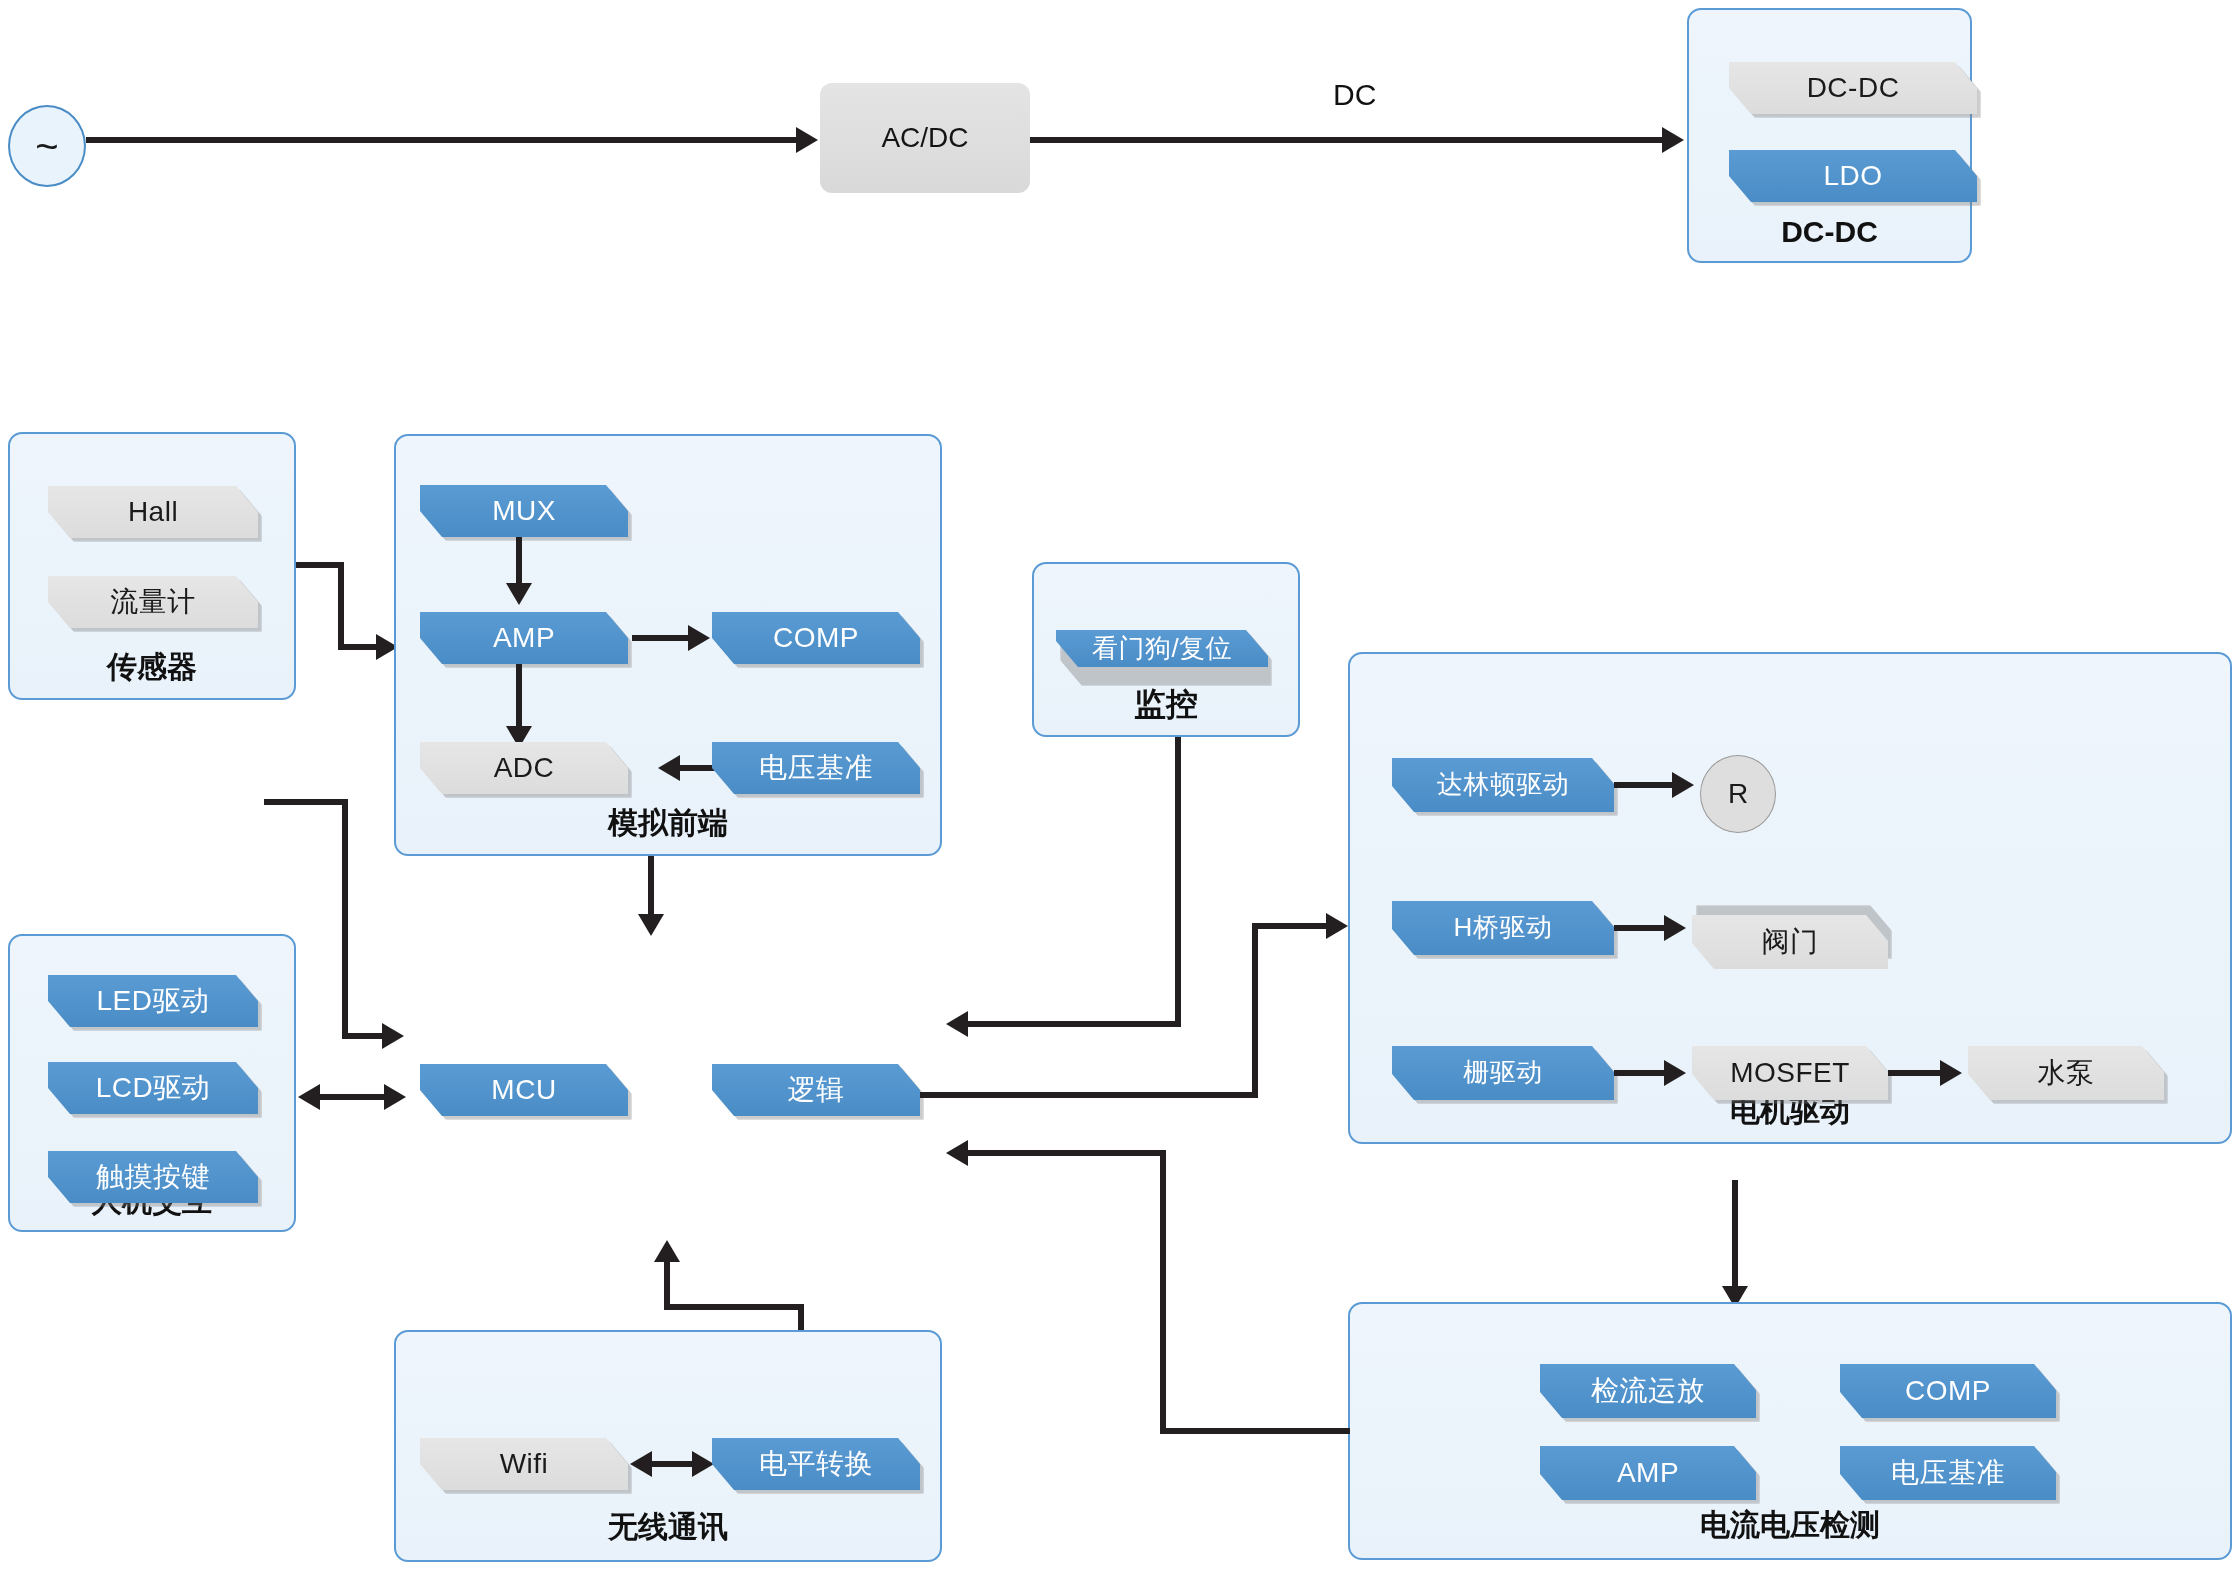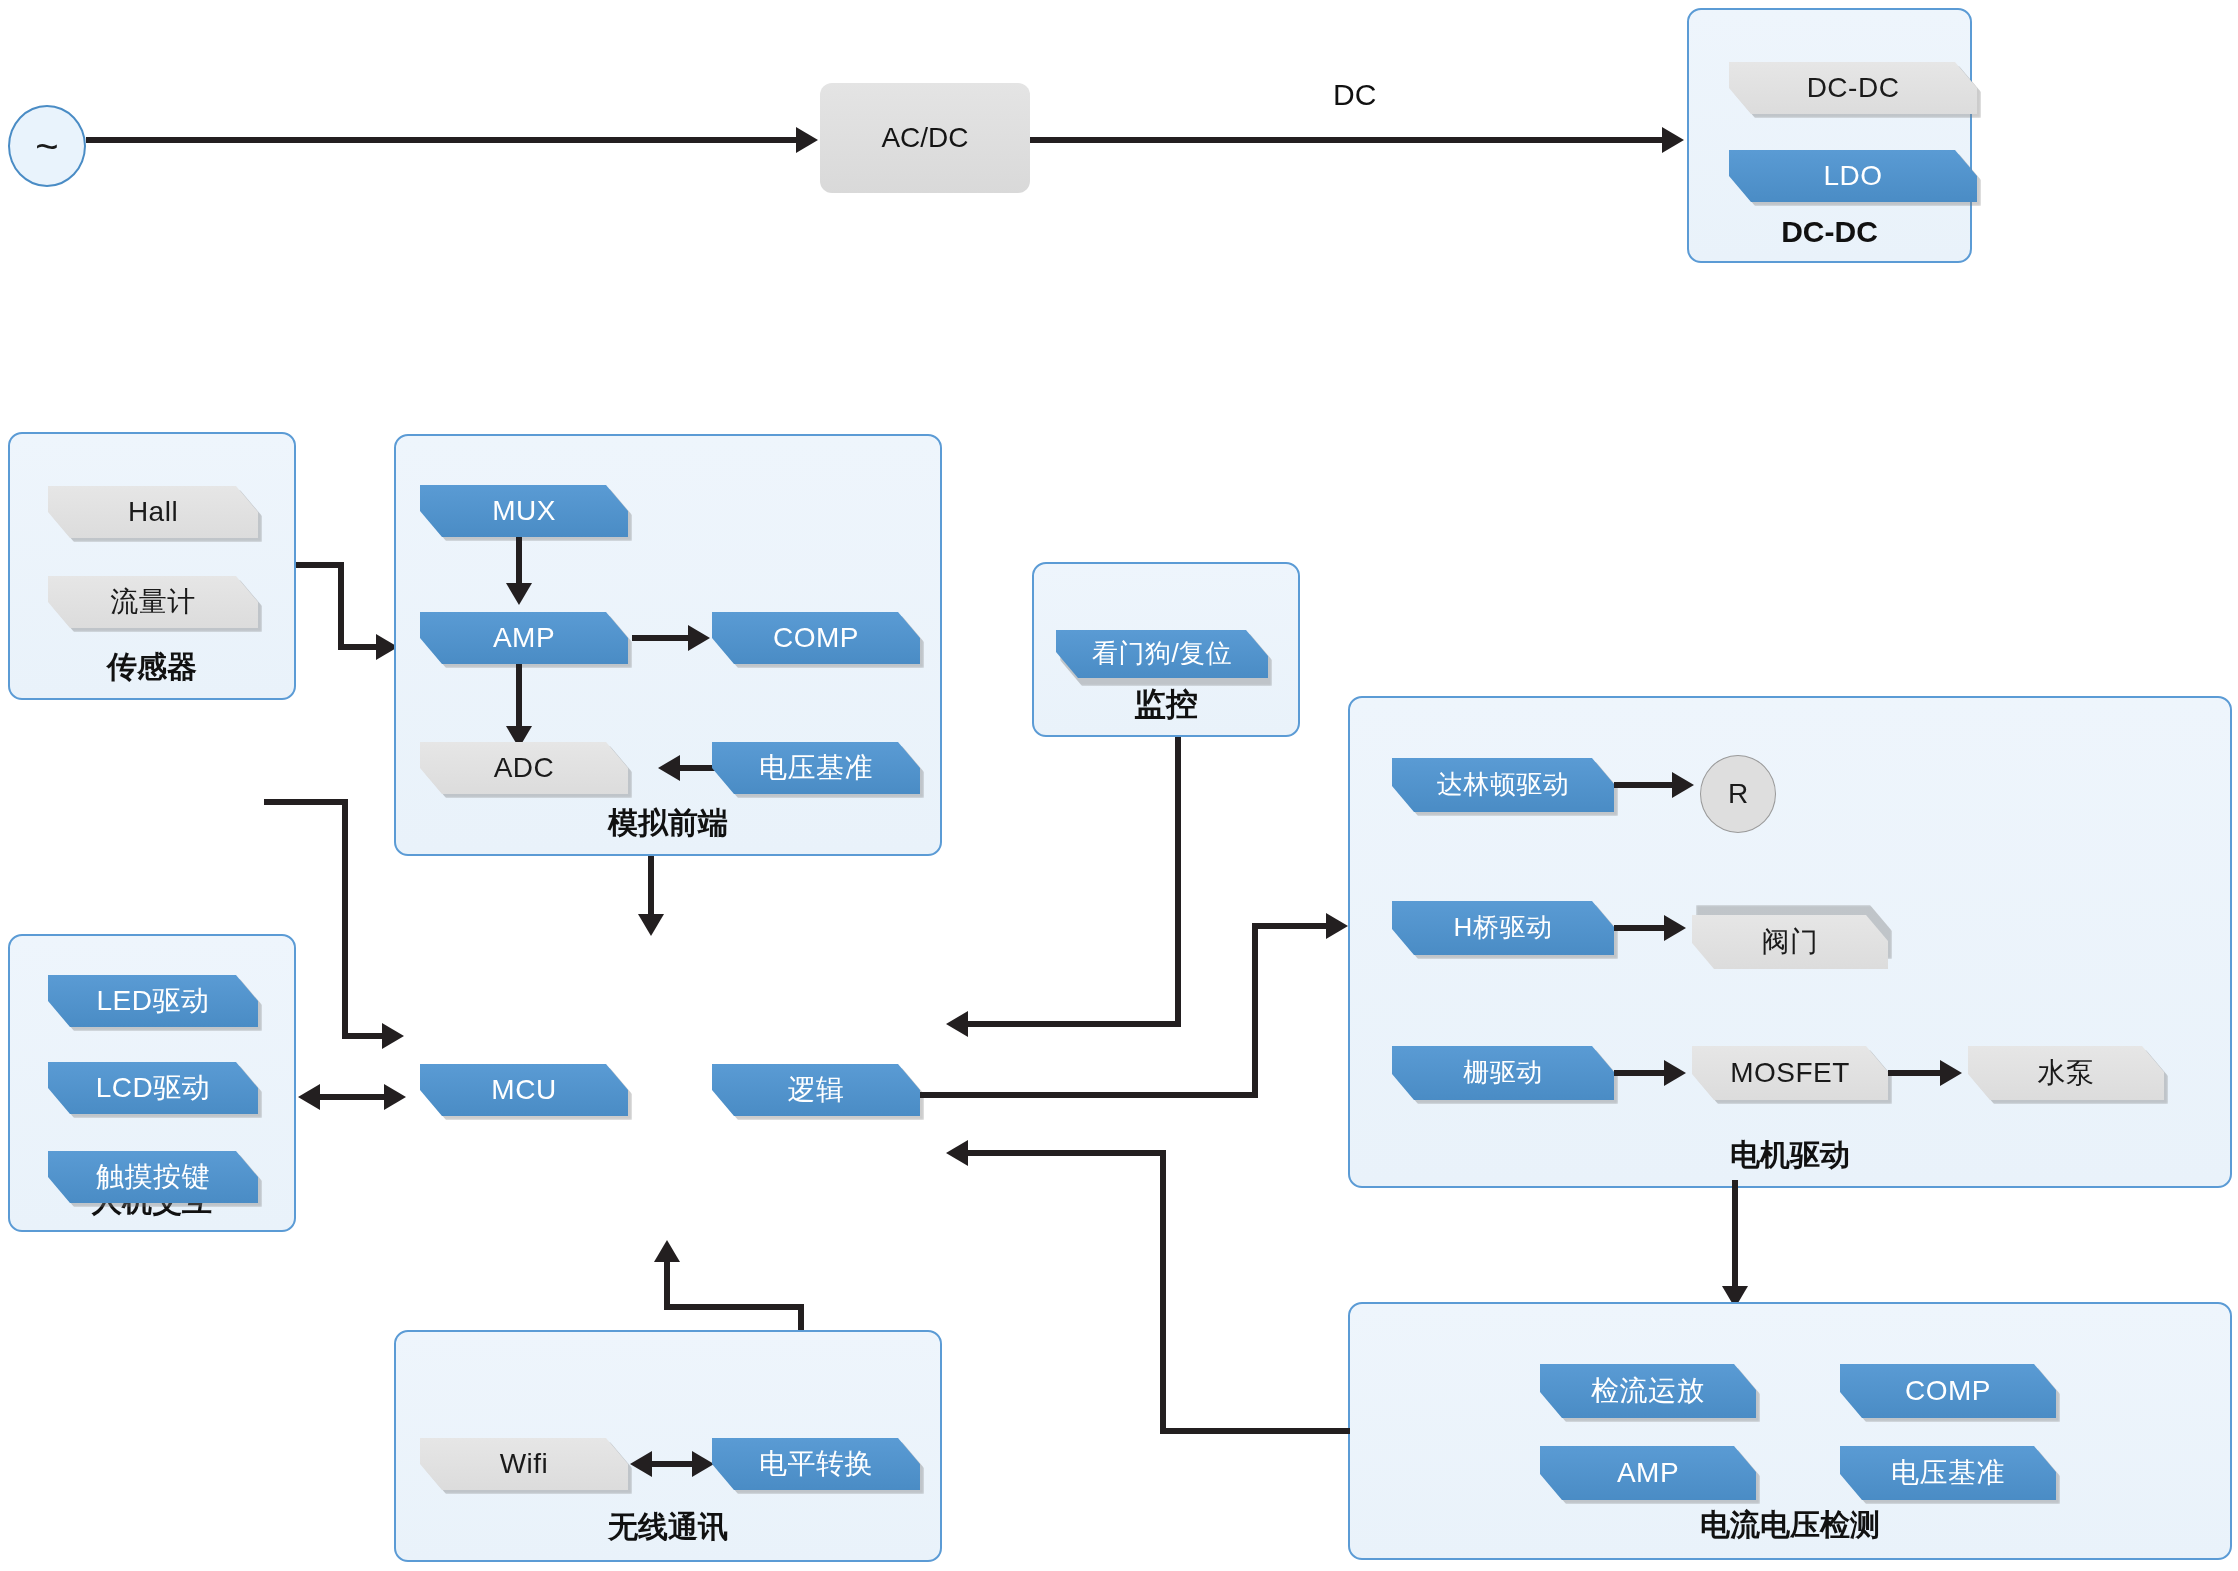--- a/index.html
+++ b/index.html
@@ -176,32 +176,32 @@
 
   <div class="hexshadow" style="left:424px;top:1068px;width:208px;height:52px;"></div>
   <div class="hex" style="left:420px;top:1064px;width:208px;height:52px;">MCU</div>
   <div class="hexshadow" style="left:716px;top:1068px;width:208px;height:52px;"></div>
   <div class="hex" style="left:712px;top:1064px;width:208px;height:52px;">逻辑</div>
 
   <div class="group" style="left:1032px;top:562px;width:268px;height:175px;">
     <div class="group-label" style="bottom:8px;font-size:32px;">监控</div>
   </div>
   <div class="hexshadow" style="left:1060px;top:634px;width:212px;height:52px;"></div>
-  <div class="hex" style="left:1056px;top:630px;width:212px;height:48px;font-size:26px;">看门狗/复位</div>
+  <div class="hex" style="left:1056px;top:630px;width:212px;height:37px;font-size:26px;">看门狗/复位</div>
 
   <div class="wire wv" style="left:1175px;top:737px;height:290px;"></div>
   <div class="wire wh" style="left:968px;top:1021px;width:213px;"></div>
   <div class="arrow ar-l" style="left:946px;top:1011px;"></div>
 
   <div class="wire wh" style="left:920px;top:1092px;width:338px;"></div>
   <div class="wire wv" style="left:1252px;top:923px;height:175px;"></div>
   <div class="wire wh" style="left:1252px;top:923px;width:78px;"></div>
   <div class="arrow ar-r" style="left:1326px;top:913px;"></div>
 
-  <div class="group" style="left:1348px;top:696px;width:884px;height:492px;">
+  <div class="group" style="left:1348px;top:652px;width:884px;height:492px;">
     <div class="group-label" style="bottom:10px;">电机驱动</div>
   </div>
 
   <div class="hexshadow" style="left:1396px;top:762px;width:222px;height:54px;"></div>
   <div class="hex" style="left:1392px;top:758px;width:222px;height:54px;font-size:26px;">达林顿驱动</div>
   <div class="wire wh" style="left:1614px;top:782px;width:62px;"></div>
   <div class="arrow ar-r" style="left:1672px;top:772px;"></div>
   <div class="ellipse motor" style="left:1700px;top:755px;width:76px;height:78px;">R</div>
 
   <div class="hexshadow" style="left:1396px;top:905px;width:222px;height:54px;"></div>

